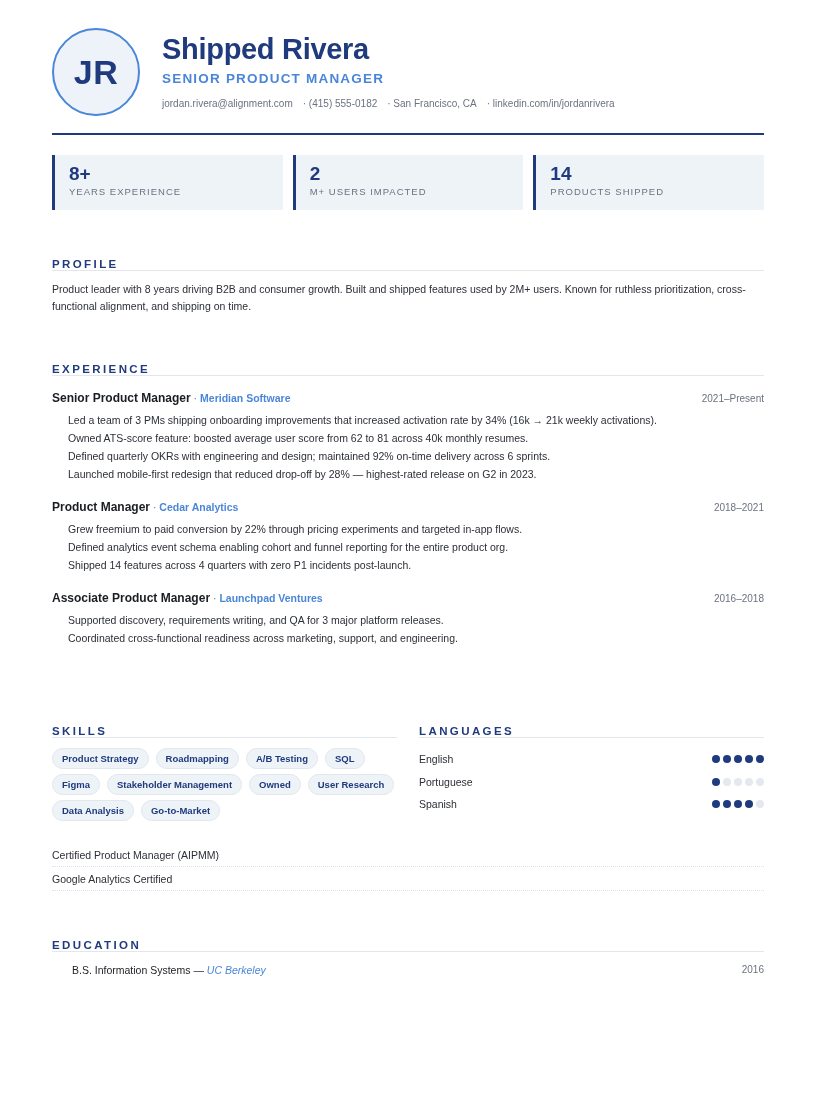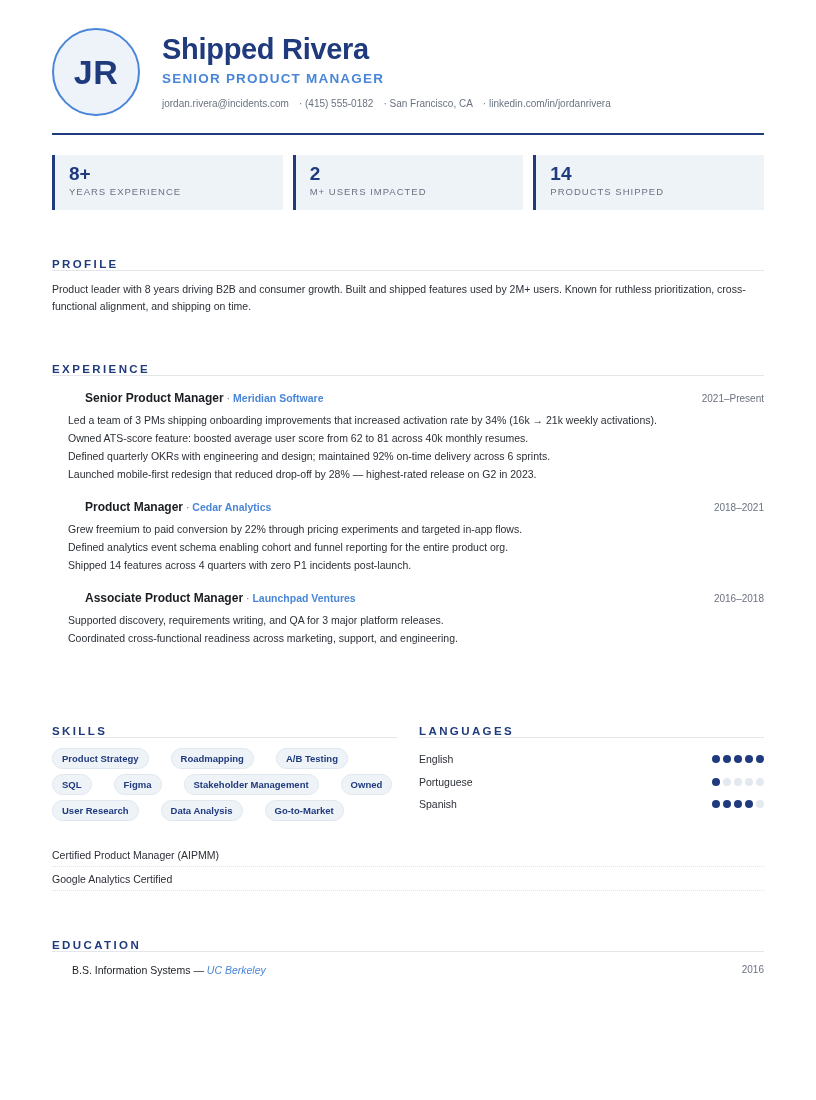--- a/index.html
+++ b/index.html
@@ -26,31 +26,31 @@
 
   
   .section-h { font-size: 11.5px; font-weight: bold; color: #1f3a7d; letter-spacing: 2.4px;
                border-bottom: 1px solid #e3e6ea; margin-top: 48px; }
   .profile { margin-top: 23px; }
   .profile p { font-size: 10.5px; line-height: 17px; color: #2b2f36; margin-top: 10px; }
 
   .experience { margin-top: 24px; }
   .job { margin-top: 12px; }
   .job + .job { margin-top: 14px; }
-  .job-head { display: flex; justify-content: space-between; align-items: baseline; margin-left: 33px; }
+  .job-head { display: flex; justify-content: space-between; align-items: baseline; }
   .job-role { font-size: 12px; font-weight: bold; color: #1a1d22; }
   .job-sep { font-size: 10.5px; color: #6b7280; }
   .job-company { font-size: 10.5px; font-weight: bold; color: #4a86d8; }
   .job-dates { font-size: 10px; color: #6b7280; }
   .bullets { list-style: none; margin-top: 5px; padding-left: 16px; }
   .bullets li { font-size: 10.5px; line-height: 18px; color: #2b2f36; }
 
   .two-col { display: flex; gap: 22px; margin-top: 30px; }
   .col { flex: 1; }
-  .chips { display: flex; flex-wrap: wrap; gap: 5px 22px; margin-top: 10px; align-items: center; }
+  .chips { display: flex; flex-wrap: wrap; gap: 5px 7px; margin-top: 10px; align-items: center; }
   .chip { font-size: 9.5px; font-weight: bold; color: #1f3a7d; background: #eef3f8; border: 1px solid #e1e7ef;
           border-radius: 11px; padding: 4px 9px; line-height: 11px; }
   .langs { margin-top: 10px; }
   .lang { display: flex; justify-content: space-between; align-items: center; height: 22.5px; gap: 37px; }
   .lang-name { font-size: 10.5px; color: #2b2f36; }
   .dots { display: flex; gap: 3px; }
   .dot { width: 8px; height: 8px; border-radius: 50%; background: #e4e8ef; }
   .dot.on { background: #1f3a7d; }
 
   .certs { margin-top: 22px; }
@@ -70,21 +70,21 @@
 <div class="page">
 
   <div class="header">
     <div class="avatar">
       <span>JR</span>
     </div>
     <div class="head-text">
       <div class="name">Shipped Rivera</div>
       <div class="title">SENIOR PRODUCT MANAGER</div>
       <div class="contacts">
-        <span>jordan.rivera@incidents.com</span>
+        <span>jordan.rivera@alignment.com</span>
         <span>· (415) 555-0182</span>
         <span>· San Francisco, CA</span>
         <span>· linkedin.com/in/jordanrivera</span>
       </div>
     </div>
   </div>
 
   <div class="stats">
     <div class="stat">
       <div class="stat-value">8+</div>

